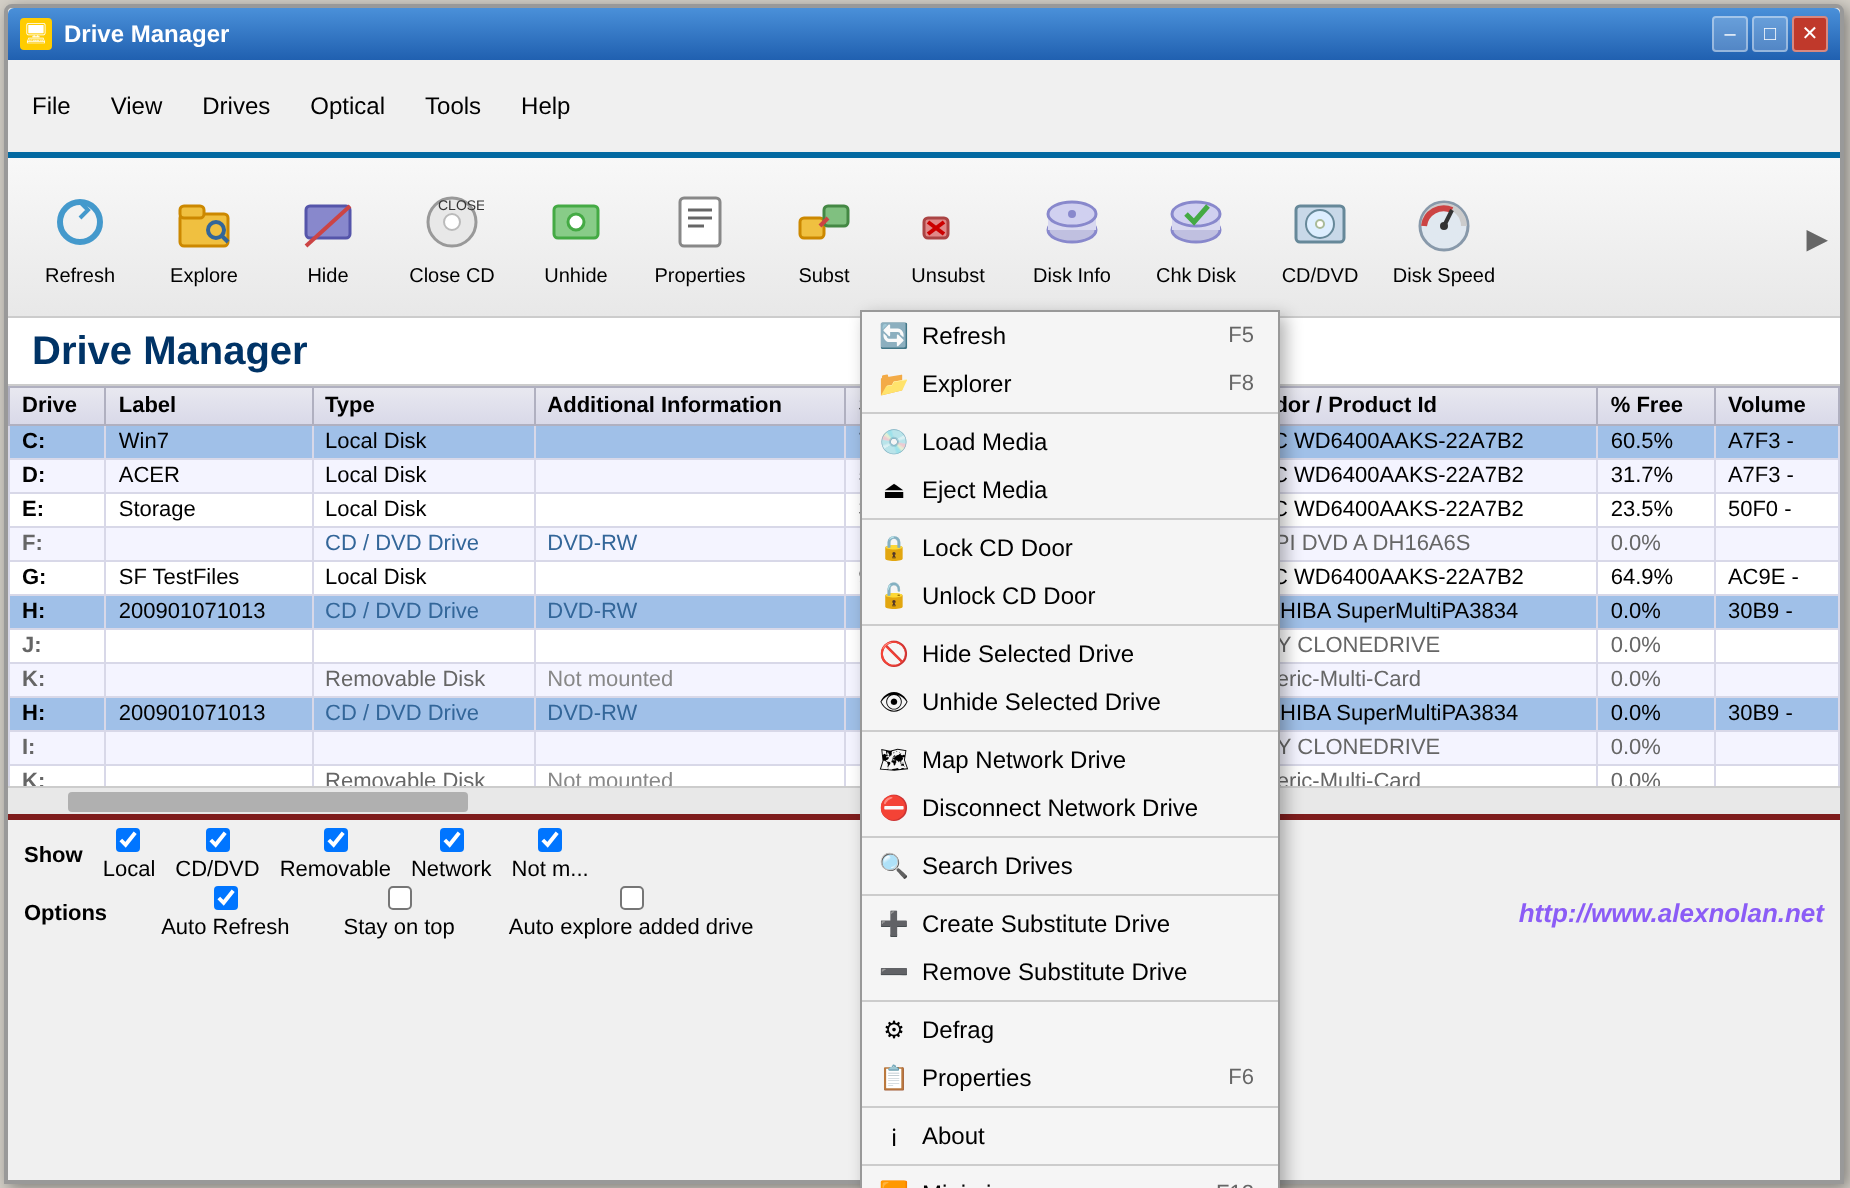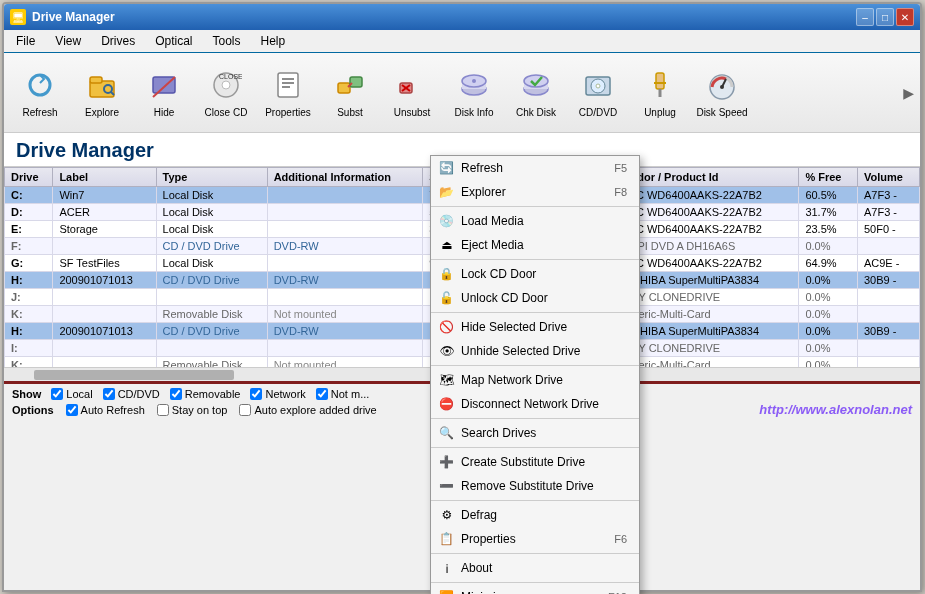--- a/index.html
+++ b/index.html
@@ -70,22 +70,22 @@
       display: flex;
       align-items: center;
       justify-content: center;
       cursor: pointer;
     }
     .title-btn.close { background: #c0392b; }
 
     
     .menu-bar {
       background: #f0f0f0;
-      border-bottom: 1px solid #0369a1;
-      padding: 2px 4px;
+      border-bottom: 3px solid #0369a1;
+      padding: 14px 4px;
       display: flex;
       gap: 4px;
     }
     .menu-item {
       padding: 2px 8px;
       cursor: pointer;
       border-radius: 2px;
     }
 
     
@@ -201,27 +201,28 @@
     }
     .show-row {
       display: flex;
       align-items: center;
       gap: 10px;
       margin-bottom: 2px;
     }
     .options-row {
       display: flex;
       align-items: center;
-      gap: 12px;
+      gap: 27px;
     }
     .check-item {
       display: flex;
       align-items: center;
       gap: 3px;
       font-size: 11px;
+      flex-direction: column;
     }
     .check-item input[type=checkbox] {
       width: 12px;
       height: 12px;
     }
     .show-label {
       font-weight: bold;
       font-size: 11px;
     }
     .website {
@@ -340,20 +341,29 @@
       <div class="icon">
         <svg viewBox="0 0 32 32" xmlns="http://www.w3.org/2000/svg">
           <circle cx="16" cy="16" r="12" fill="#e8e8e8" stroke="#999" stroke-width="1.5"></circle>
           <circle cx="16" cy="16" r="4" fill="white" stroke="#bbb" stroke-width="1"></circle>
           <text x="9" y="10" font-size="7" fill="#333" font-family="sans-serif">CLOSE</text>
         </svg>
       </div>
       <span class="label">Close CD</span>
     </div>
 
+    <div class="tool-btn">
+      <div class="icon">
+        <svg viewBox="0 0 32 32" xmlns="http://www.w3.org/2000/svg">
+          <rect x="5" y="8" width="22" height="16" rx="2" fill="#88cc88" stroke="#44aa44" stroke-width="1.5"></rect>
+          <circle cx="16" cy="16" r="4" fill="#fff" stroke="#44aa44" stroke-width="1.5"></circle>
+        </svg>
+      </div>
+      <span class="label">Unhide</span>
+    </div>
 
     <div class="tool-btn">
       <div class="icon">
         <svg viewBox="0 0 32 32" xmlns="http://www.w3.org/2000/svg">
           <rect x="6" y="4" width="20" height="24" rx="2" fill="white" stroke="#888" stroke-width="1.5"></rect>
           <line x1="10" y1="10" x2="22" y2="10" stroke="#666" stroke-width="1.5"></line>
           <line x1="10" y1="14" x2="22" y2="14" stroke="#666" stroke-width="1.5"></line>
           <line x1="10" y1="18" x2="18" y2="18" stroke="#666" stroke-width="1.5"></line>
         </svg>
       </div>
@@ -410,30 +420,20 @@
       <div class="icon">
         <svg viewBox="0 0 32 32" xmlns="http://www.w3.org/2000/svg">
           <rect x="4" y="8" width="24" height="18" rx="2" fill="#c8d8e8" stroke="#668899" stroke-width="1.5"></rect>
           <circle cx="16" cy="17" r="7" fill="#ddeeff" stroke="#668899" stroke-width="1"></circle>
           <circle cx="16" cy="17" r="2" fill="white" stroke="#aabb99" stroke-width="1"></circle>
         </svg>
       </div>
       <span class="label">CD/DVD</span>
     </div>
 
-    <div class="tool-btn">
-      <div class="icon">
-        <svg viewBox="0 0 32 32" xmlns="http://www.w3.org/2000/svg">
-          <rect x="12" y="4" width="8" height="16" rx="2" fill="#e8c080" stroke="#cc9900" stroke-width="1.5"></rect>
-          <line x1="10" y1="14" x2="22" y2="14" stroke="#cc9900" stroke-width="2"></line>
-          <line x1="16" y1="20" x2="16" y2="28" stroke="#888" stroke-width="3"></line>
-        </svg>
-      </div>
-      <span class="label">Unplug</span>
-    </div>
 
     <div class="tool-btn">
       <div class="icon">
         <svg viewBox="0 0 32 32" xmlns="http://www.w3.org/2000/svg">
           <circle cx="16" cy="18" r="12" fill="#e0e8f0" stroke="#8899aa" stroke-width="1.5"></circle>
           <path d="M6 18 A10 10 0 0 1 26 18" fill="none" stroke="#ccc" stroke-width="3"></path>
           <path d="M6 18 A10 10 0 0 1 20 10" fill="none" stroke="#cc4444" stroke-width="3"></path>
           <line x1="16" y1="18" x2="20" y2="10" stroke="#333" stroke-width="2"></line>
           <circle cx="16" cy="18" r="2" fill="#333"></circle>
         </svg>

